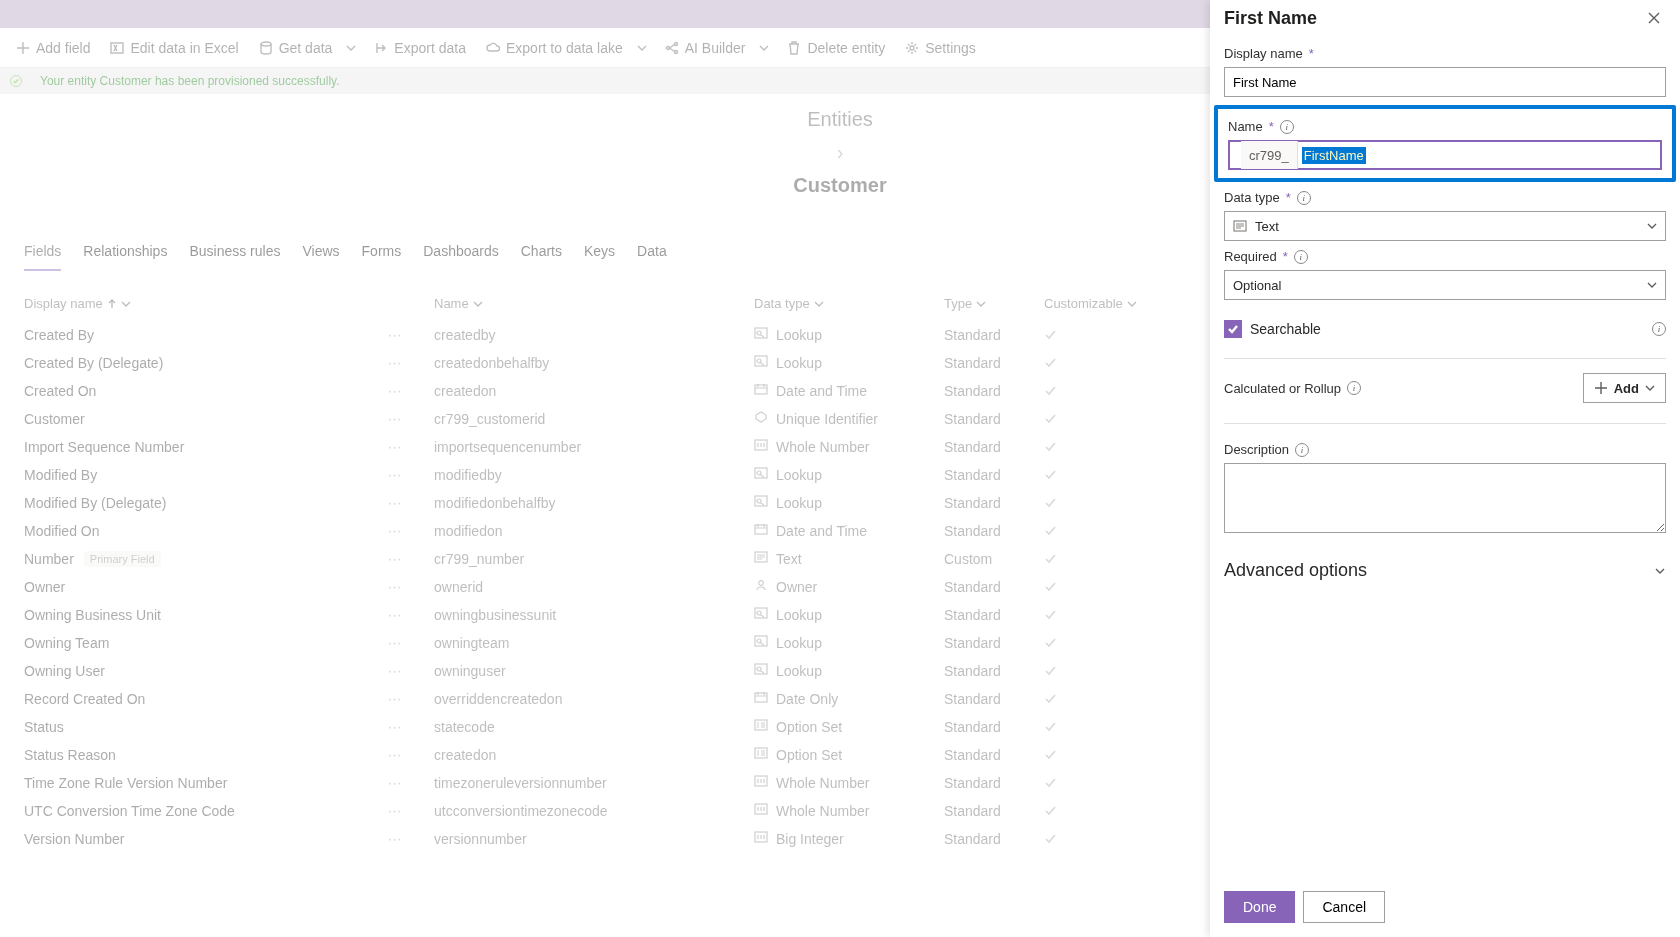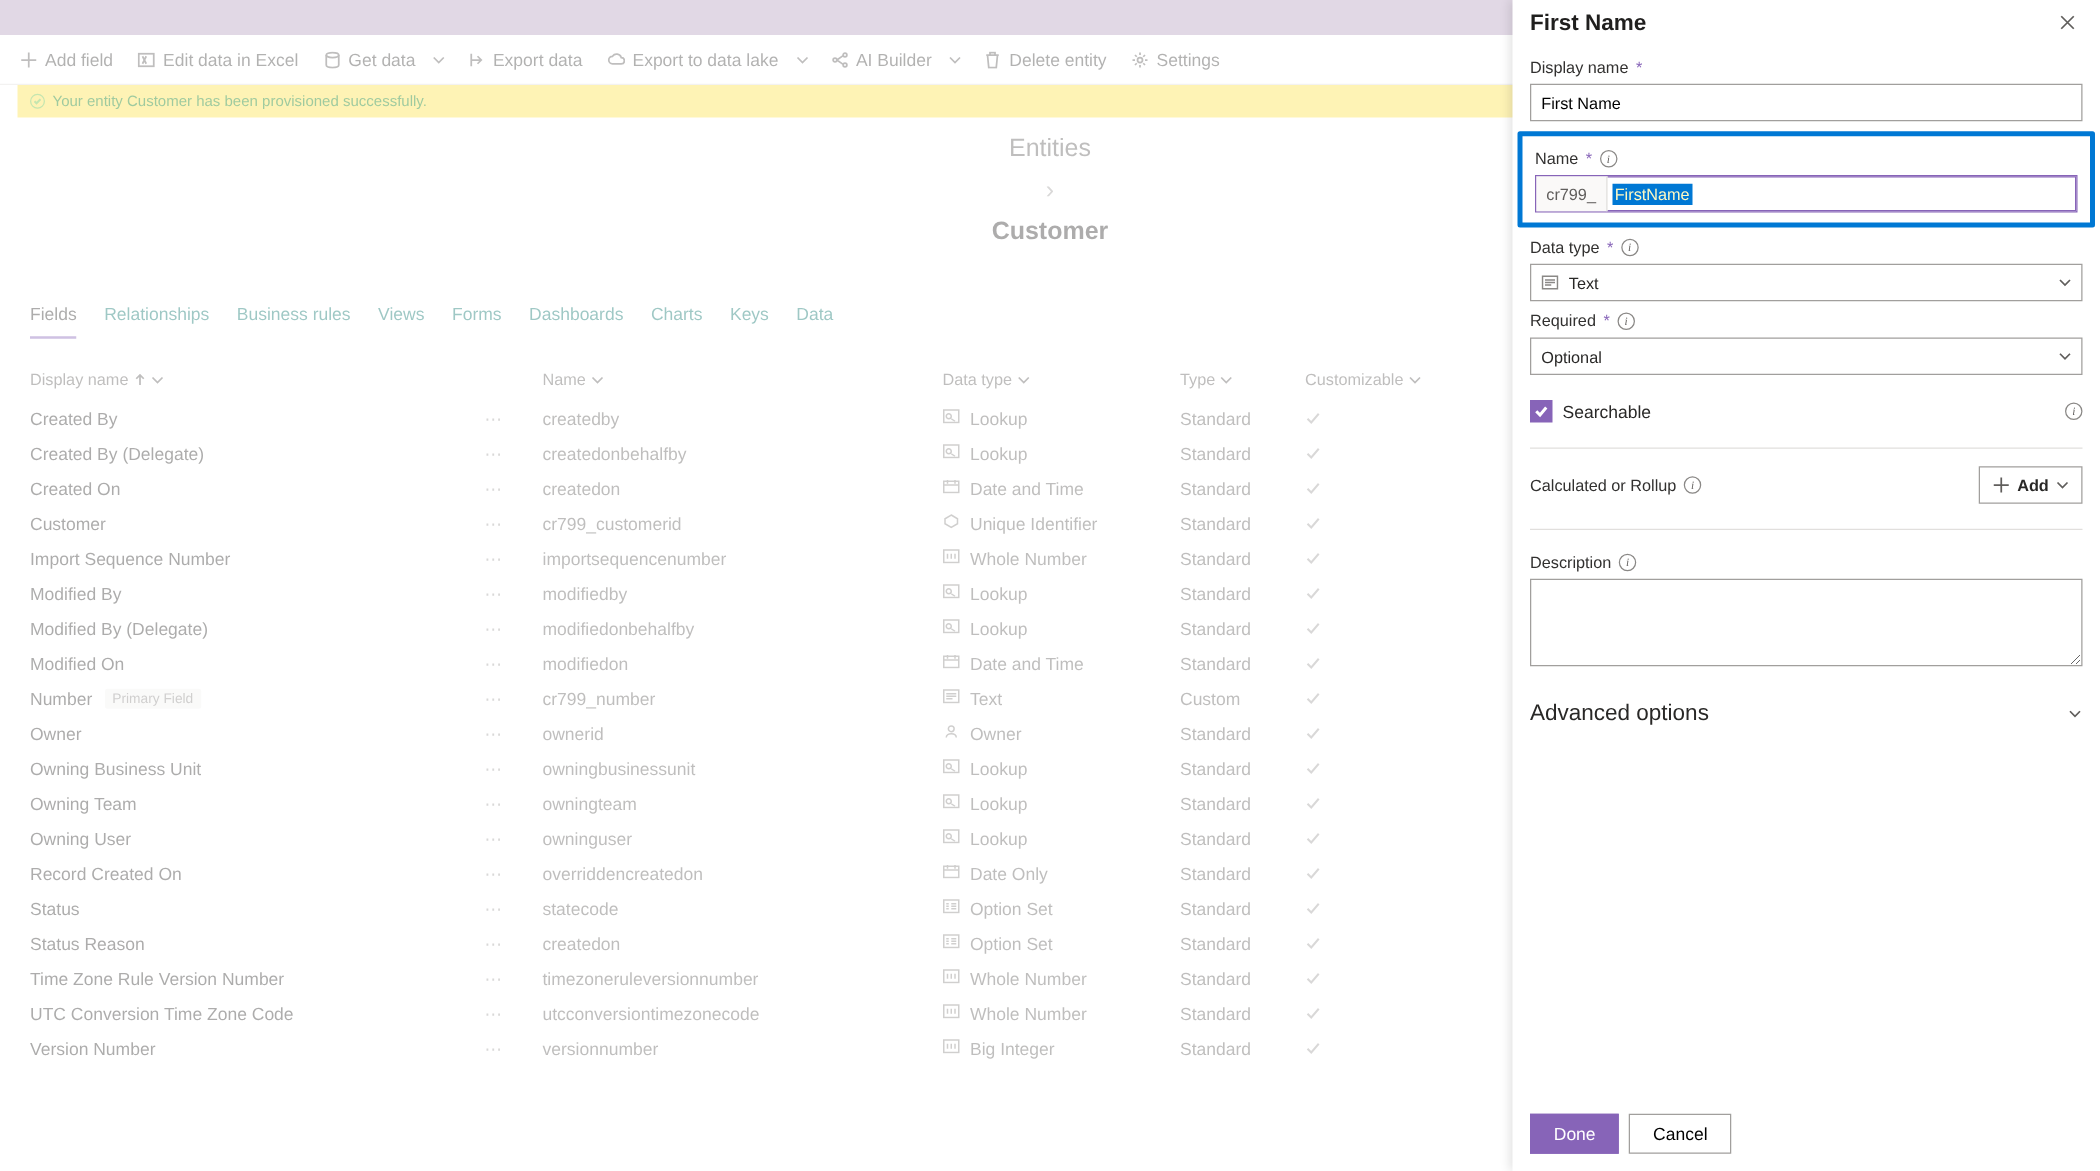--- a/index.html
+++ b/index.html
@@ -14,34 +14,34 @@
   
   .cmdbar { height: 40px; display: flex; align-items: center; border-bottom: 1px solid #e1dfdd; padding: 0 8px; gap: 4px; font-size: 14px; color: #403f3e; }
   .cmd { display: flex; align-items: center; gap: 6px; padding: 6px 8px; cursor: pointer; border-radius: 2px; }
   .cmd-icon { width: 14px; height: 14px; fill: none; stroke: #605e5c; stroke-width: 1.4; }
   .cmd-icon.fill { fill: #605e5c; stroke: none; }
   .cmd-chevron { width: 10px; height: 10px; stroke: #605e5c; stroke-width: 1.4; fill: none; }
   .cmd-split { display: flex; align-items: center; }
   .cmd-split .cmd-chevron-wrap { padding: 6px 6px; cursor: pointer; }
 
   
-  .banner { background: #fde047; color: #107c10; font-size: 12px; padding: 6px 10px; display: flex; align-items: center; gap: 6px; margin-left: 14px; }
+  .banner { background: #e5e5e5; color: #107c10; font-size: 12px; padding: 6px 10px; display: flex; align-items: center; gap: 18px; }
   .banner .check { width: 12px; height: 12px; border: 1px solid #6cc03a; border-radius: 50%; display: inline-flex; align-items: center; justify-content: center; }
   .banner .check svg { width: 8px; height: 8px; stroke: #6cc03a; fill: none; stroke-width: 2; }
 
   
   .page { padding: 14px 24px 0 24px; }
   .breadcrumb { display: flex; align-items: center; gap: 10px; font-size: 20px; color: #605e5c; flex-direction: column; }
   .breadcrumb .crumb-link { color: #605e5c; cursor: pointer; }
   .breadcrumb .crumb-sep { color: #a19f9d; }
   .breadcrumb .crumb-current { color: #323130; font-weight: 600; }
 
   
   .tabs { display: flex; gap: 22px; margin-top: 40px; border-bottom: 1px solid #fff; font-size: 14px; }
-  .tab { padding: 6px 0 12px 0; color: #0f766e; cursor: pointer; position: relative; }
+  .tab { padding: 6px 0 12px 0; color: #000000; cursor: pointer; position: relative; }
   .tab.active { color: #323130; font-weight: 500; }
   .tab.active::after { content: ""; position: absolute; left: 0; right: 0; bottom: 0; height: 2px; background: #8764b8; }
 
   
   .grid { margin-top: 8px; }
   .grid-header { display: flex; align-items: center; padding: 16px 0 10px 0; color: #605e5c; font-size: 13px; }
   .col-display { flex: 0 0 410px; display: flex; align-items: center; gap: 4px; }
   .col-name    { flex: 0 0 320px; display: flex; align-items: center; gap: 4px; }
   .col-dtype   { flex: 0 0 190px; display: flex; align-items: center; gap: 4px; }
   .col-type    { flex: 0 0 100px; display: flex; align-items: center; gap: 4px; }
@@ -72,21 +72,21 @@
   .panel-close svg { width: 14px; height: 14px; stroke: #605e5c; stroke-width: 1.4; fill: none; }
 
   .panel-body { padding: 4px 14px 8px 14px; flex: 1; overflow-y: auto; }
   .field-label { font-size: 13px; color: #323130; margin-top: 8px; display: flex; align-items: center; gap: 6px; }
   .req { color: #8764b8; }
   .info-icon { width: 14px; height: 14px; border: 1px solid #8a8886; border-radius: 50%; display: inline-flex; align-items: center; justify-content: center; font-size: 9px; color: #605e5c; font-family: Georgia, serif; font-style: italic; }
   .text-input { width: 100%; height: 30px; border: 1px solid #a19f9d; padding: 4px 8px; margin-top: 6px; font-size: 13px; outline: none; }
 
   .highlight-box { border: 4px solid #0078d4; margin: 8px -10px 6px -10px; padding: 2px 10px 8px 10px; border-radius: 2px; }
   .name-input-wrap { display: flex; align-items: center; margin-top: 6px; border: 1px solid #a19f9d; height: 30px; background: #fff; }
-  .name-input-wrap.focus { box-shadow: 0 0 0 1px #8764b8 inset; border-color: #8764b8; }
+  .name-input-wrap.focus { box-shadow: 0 0 0 1px #8764b8 inset; border-color: #8764b8; padding-left: 12px; }
   .prefix { padding: 0 8px; color: #605e5c; font-size: 13px; border-right: 1px solid #e1dfdd; height: 100%; display: flex; align-items: center; background: #faf9f8; }
   .name-value { flex: 1; padding: 0 4px; font-size: 13px; height: 100%; display: flex; align-items: center; }
   .name-value .sel { background: #0078d4; color: #fef9c3; padding: 1px 2px; }
   .select { width: 100%; height: 30px; border: 1px solid #a19f9d; margin-top: 6px; display: flex; align-items: center; padding: 0 8px; font-size: 13px; cursor: pointer; justify-content: space-between; }
   .select .sel-left { display: flex; align-items: center; gap: 8px; }
   .select svg.small-dtype { width: 14px; height: 12px; stroke: #8a8886; fill: none; stroke-width: 1.2; }
   .select .chev { width: 10px; height: 10px; stroke: #605e5c; stroke-width: 1.4; fill: none; }
 
   .check-row { display: flex; align-items: center; gap: 8px; margin-top: 20px; }
   .chkbox { width: 18px; height: 18px; background: #8764b8; display: inline-flex; align-items: center; justify-content: center; }

